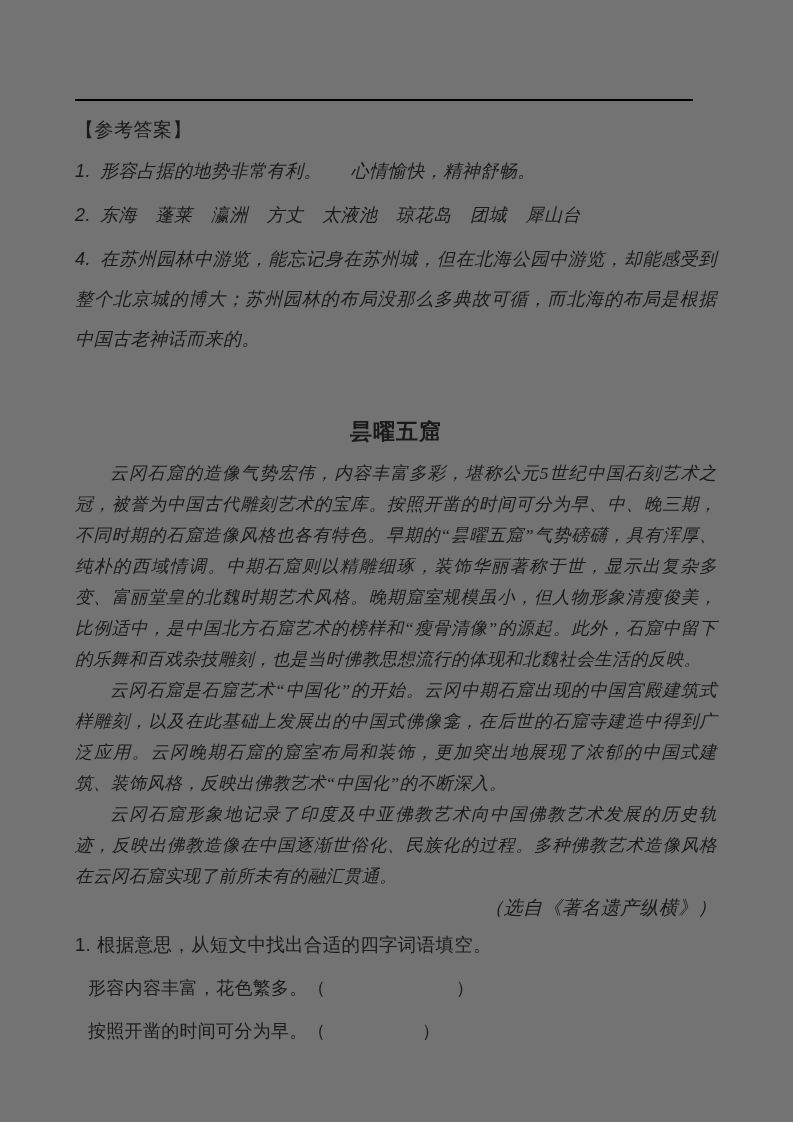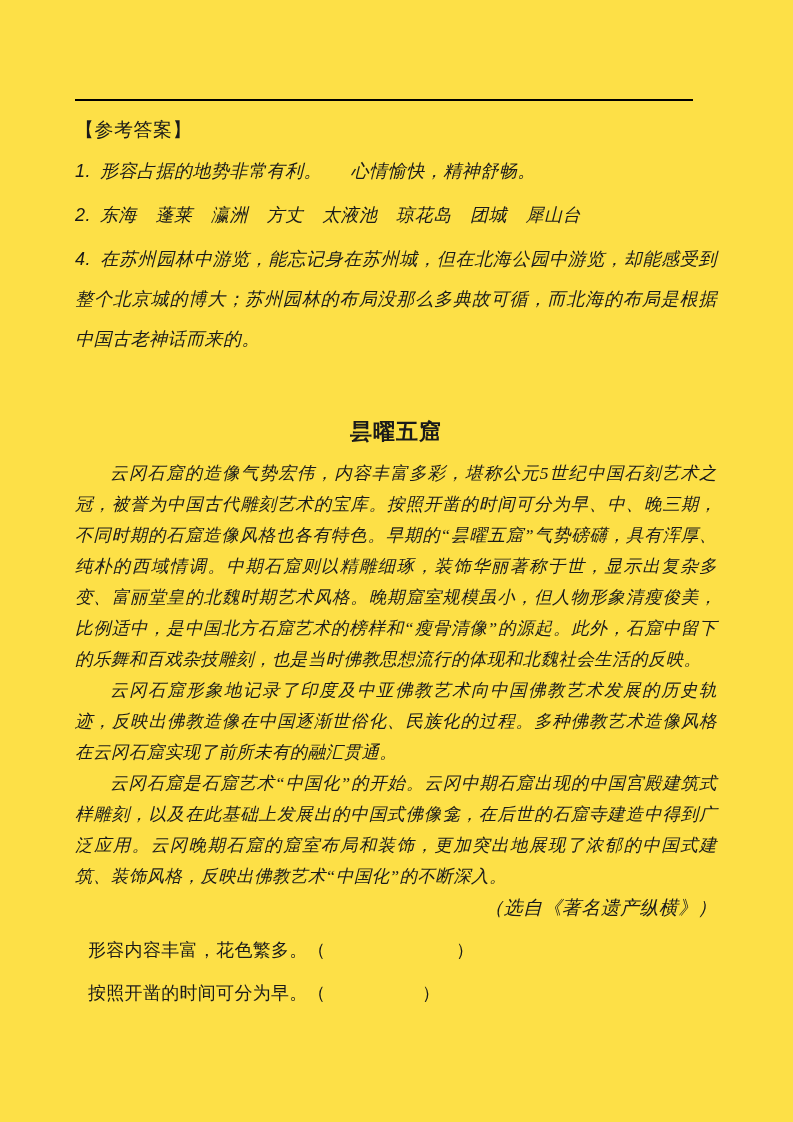--- a/index.html
+++ b/index.html
@@ -11,21 +11,21 @@
     overflow: hidden;
     color: #1a1a1a;
     font-family: "Liberation Sans", sans-serif;
   }
   .page {
     position: absolute;
     top: 0; left: 0;
     width: 793px;
     height: 1122px;
     padding: 0 76px 0 75px;
-    background: #fde047;
+    background: #737373;
   }
   .top-rule {
     margin-top: 99px;
     width: 618px;
     border: none;
     border-top: 2px solid #000000;
     height: 0;
   }
   .answers-header {
     margin-top: 16px;
@@ -124,25 +124,28 @@
   <div class="answers-list" id="answers-list">
       <div class="answer-item"><span class="answer-num">1.</span><span class="answer-part plain">形容占据的地势非常有利。</span><span class="answer-part plain">心情愉快，精神舒畅。</span></div>
       <div class="answer-item"><span class="answer-num">2.</span><span class="answer-part plain">东海　蓬莱　瀛洲　方丈　太液池　琼花岛　团城　犀山台</span></div>
       <div class="answer-item"><span class="answer-num">4.</span><span class="answer-part plain">在苏州园林中游览，能忘记身在苏州城，但在北海公园中游览，却能感受到整个北京城的博大；苏州园林的布局没那么多典故可循，而北海的布局是根据中国古老神话而来的。</span></div>
     </div>
 
   <h1 class="article-title">昙曜五窟</h1>
 
   <div class="article-body" id="article-paragraphs">
       <p>云冈石窟的造像气势宏伟，内容丰富多彩，堪称公元5世纪中国石刻艺术之冠，被誉为中国古代雕刻艺术的宝库。按照开凿的时间可分为早、中、晚三期，不同时期的石窟造像风格也各有特色。早期的“昙曜五窟”气势磅礴，具有浑厚、纯朴的西域情调。中期石窟则以精雕细琢，装饰华丽著称于世，显示出复杂多变、富丽堂皇的北魏时期艺术风格。晚期窟室规模虽小，但人物形象清瘦俊美，比例适中，是中国北方石窟艺术的榜样和“瘦骨清像”的源起。此外，石窟中留下的乐舞和百戏杂技雕刻，也是当时佛教思想流行的体现和北魏社会生活的反映。</p>
+      <p>云冈石窟是石窟艺术“中国化”的开始。云冈中期石窟出现的中国宫殿建筑式样雕刻，以及在此基础上发展出的中国式佛像龛，在后世的石窟寺建造中得到广泛应用。云冈晚期石窟的窟室布局和装饰，更加突出地展现了浓郁的中国式建筑、装饰风格，反映出佛教艺术“中国化”的不断深入。</p>
       <p>云冈石窟形象地记录了印度及中亚佛教艺术向中国佛教艺术发展的历史轨迹，反映出佛教造像在中国逐渐世俗化、民族化的过程。多种佛教艺术造像风格在云冈石窟实现了前所未有的融汇贯通。</p>
-      <p>云冈石窟是石窟艺术“中国化”的开始。云冈中期石窟出现的中国宫殿建筑式样雕刻，以及在此基础上发展出的中国式佛像龛，在后世的石窟寺建造中得到广泛应用。云冈晚期石窟的窟室布局和装饰，更加突出地展现了浓郁的中国式建筑、装饰风格，反映出佛教艺术“中国化”的不断深入。</p>
     </div>
 
   <div class="citation">（选自《著名遗产纵横》）</div>
 
+  <div class="question-line">
+    <span class="question-num">1.</span><span>根据意思，从短文中找出合适的四字词语填空。</span>
+  </div>
 
   <div id="blanks">
       <div class="blank-line blank-0"><span>形容内容丰富，花色繁多。</span><span>（</span><span class="blank-gap"></span><span>）</span></div>
       <div class="blank-line blank-1"><span>按照开凿的时间可分为早。</span><span>（</span><span class="blank-gap"></span><span>）</span></div>
     </div>
 
 </div>
 
 </body></html>

